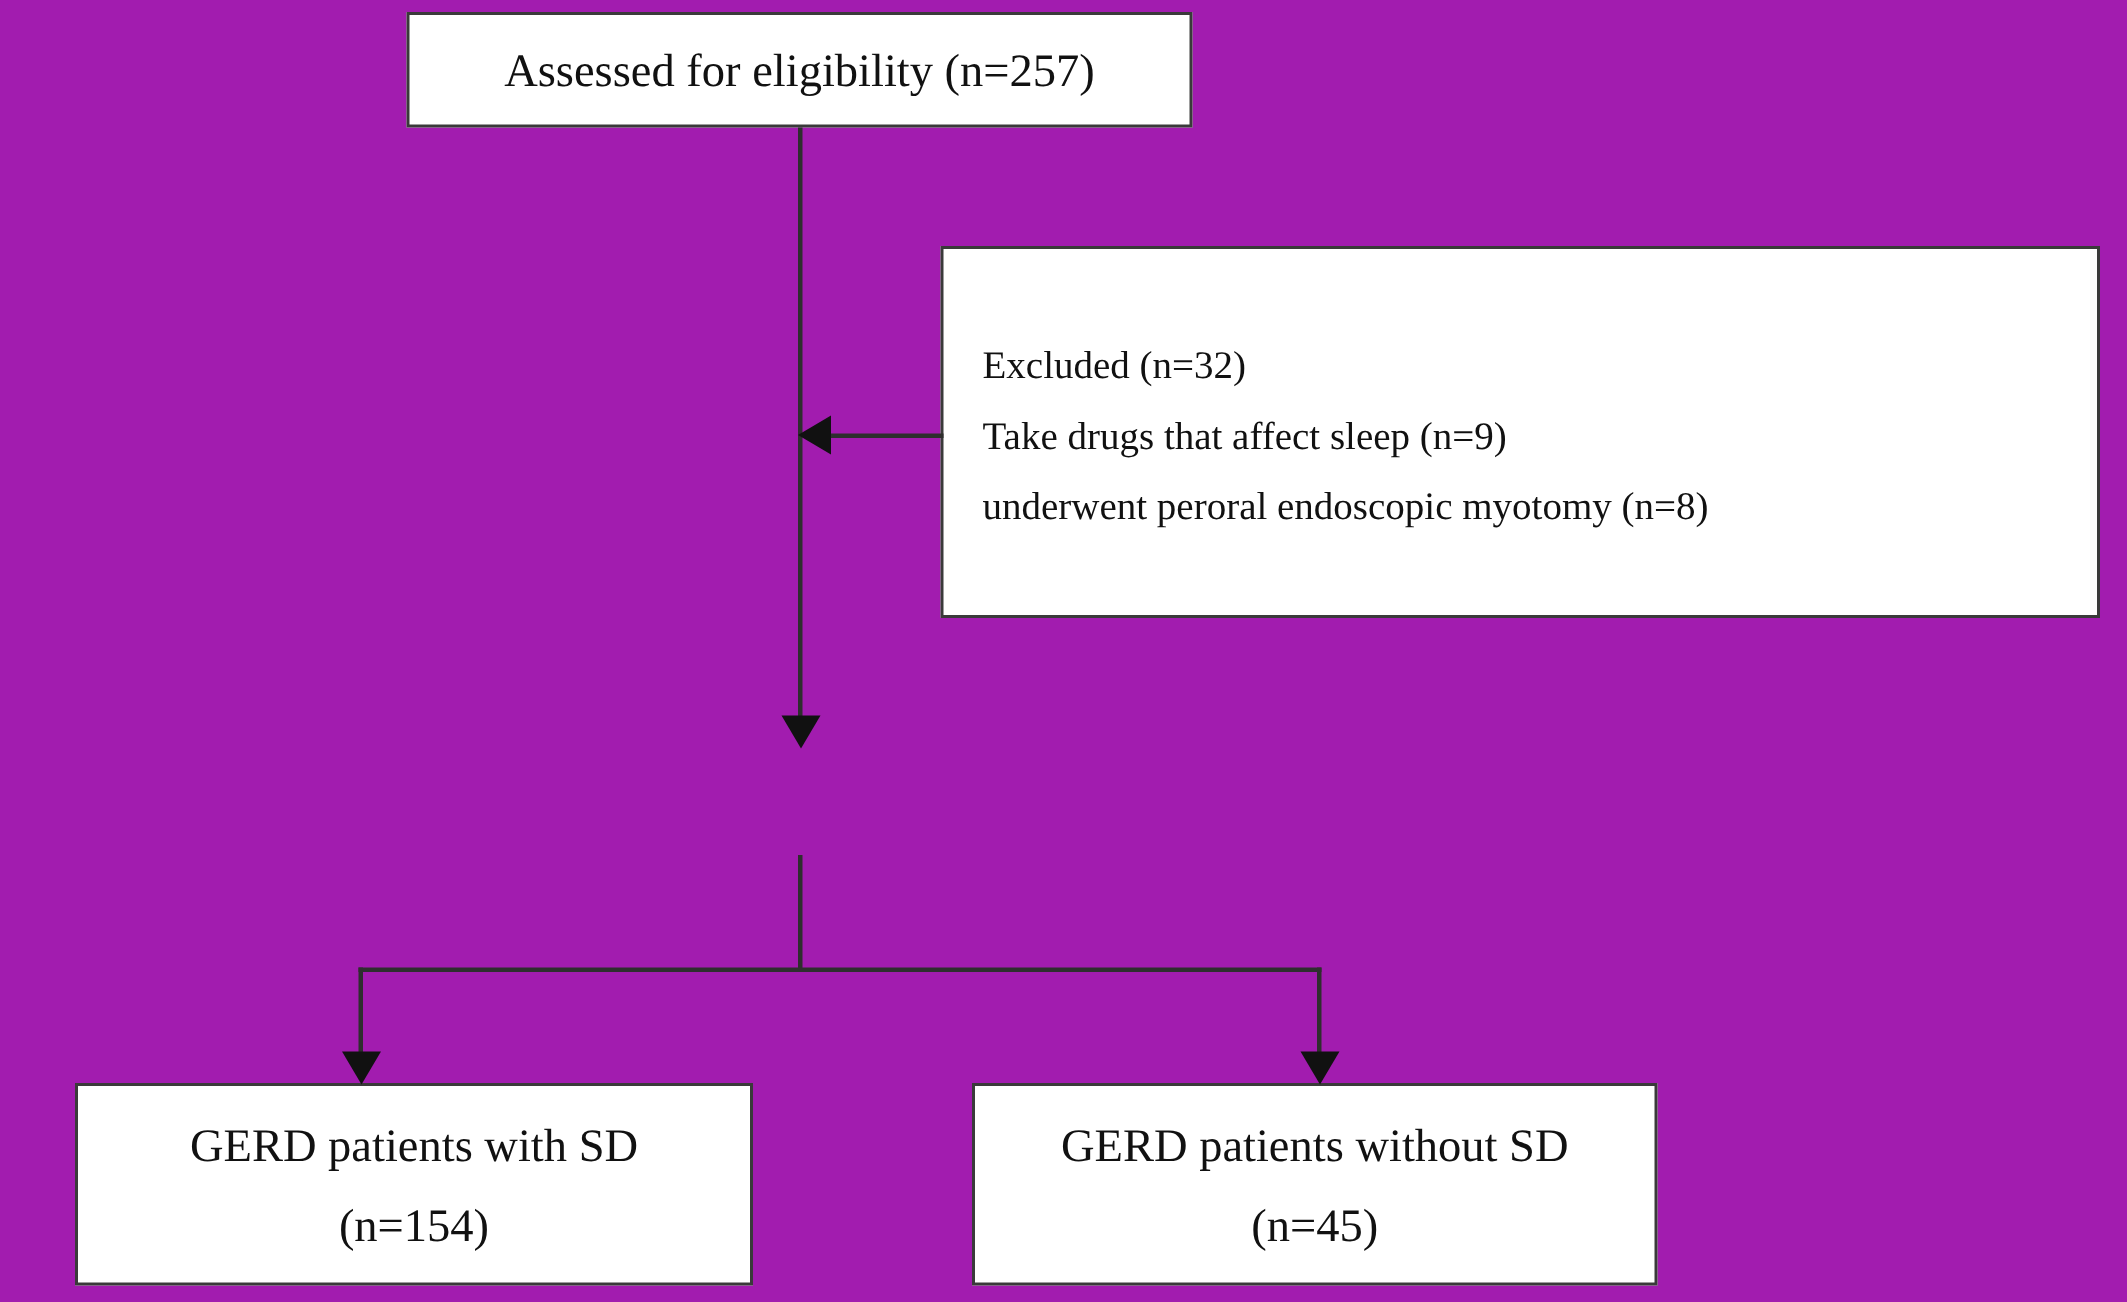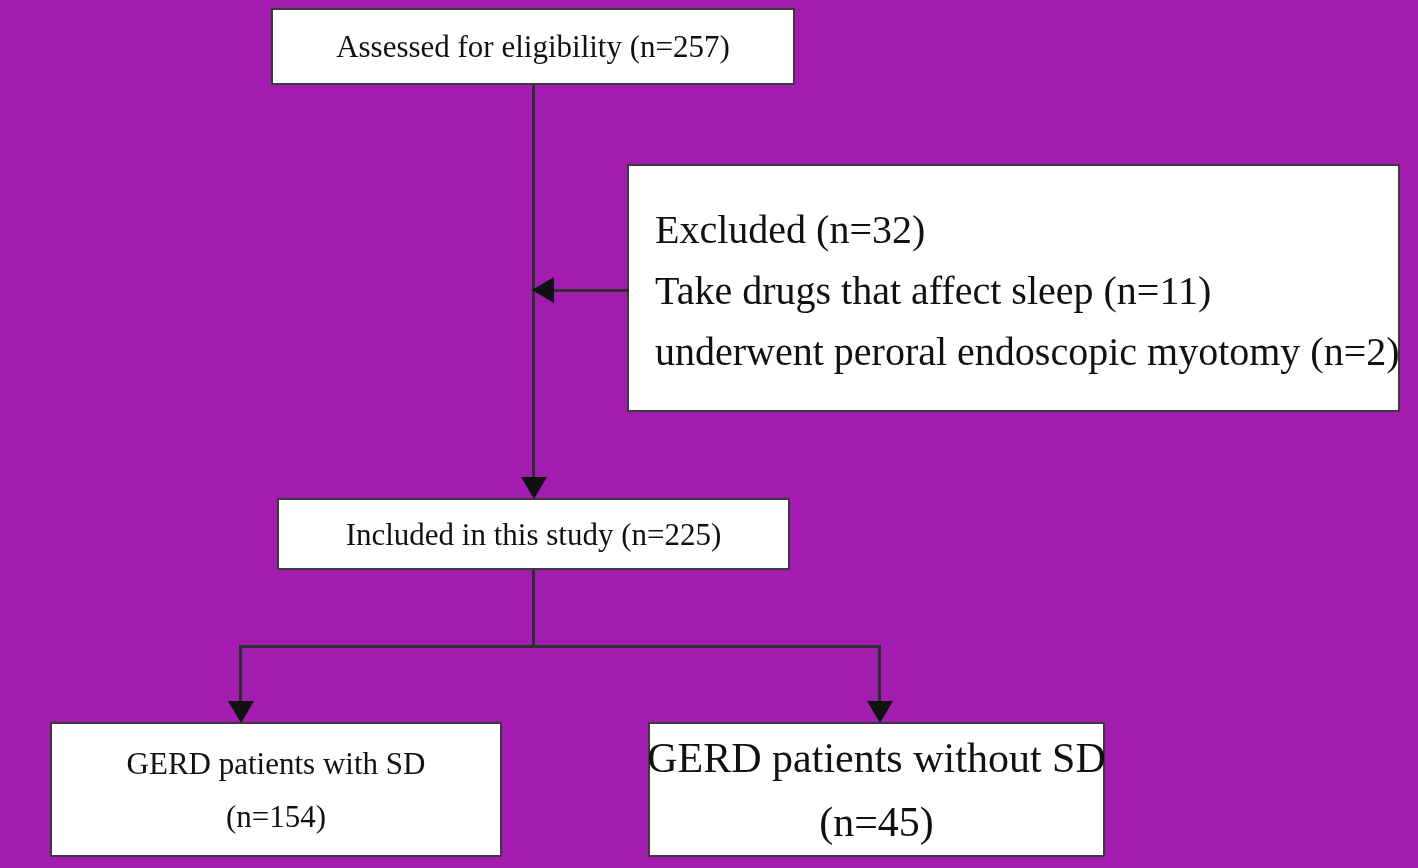--- a/index.html
+++ b/index.html
@@ -39,38 +39,38 @@
     white-space: nowrap;
     line-height: 1.0;
   }
   
   #box-assessed {
     left: 271px; top: 8px; width: 524px; height: 77px;
     font-size: 31px;
   }
   #box-excluded {
     left: 627px; top: 164px; width: 773px; height: 248px;
-    font-size: 40px;
+    font-size: 26px;
     padding-left: 26px;
     padding-top: 6px;
     gap: 21px;
   }
   #box-included {
     left: 277px; top: 498px; width: 513px; height: 72px;
     font-size: 31px;
   }
   #box-with-sd {
     left: 18px; top: 722px; width: 452px; height: 135px;
     font-size: 31px;
     gap: 22px;
     margin-left: 32px;
   }
   #box-without-sd {
     left: 648px; top: 722px; width: 457px; height: 135px;
-    font-size: 42px;
+    font-size: 31px;
     gap: 22px;
   }
   
   .conn-v {
     position: absolute;
     width: 3px;
     background: #2e2e2e;
   }
   .conn-h {
     position: absolute;
@@ -109,27 +109,24 @@
 <body>
 
 <div id="canvas">
 
   <div class="flow-box box-center" id="box-assessed">
     <span class="box-line">Assessed for eligibility (n=257)</span>
   </div>
 
   <div class="flow-box box-left" id="box-excluded">
     <span class="box-line">Excluded (n=32)</span>
-    <span class="box-line">Take drugs that affect sleep (n=11)</span>
-    <span class="box-line">underwent peroral endoscopic myotomy (n=2)</span>
+    <span class="box-line">Take drugs that affect sleep (n=9)</span>
+    <span class="box-line">underwent peroral endoscopic myotomy (n=8)</span>
   </div>
 
-  <div class="flow-box box-center" id="box-included">
-    <span class="box-line">Included in this study (n=225)</span>
-  </div>
 
   <div class="flow-box box-center" id="box-with-sd">
     <span class="box-line">GERD patients with SD</span>
     <span class="box-line">(n=154)</span>
   </div>
 
   <div class="flow-box box-center" id="box-without-sd">
     <span class="box-line">GERD patients without SD</span>
     <span class="box-line">(n=45)</span>
   </div>

